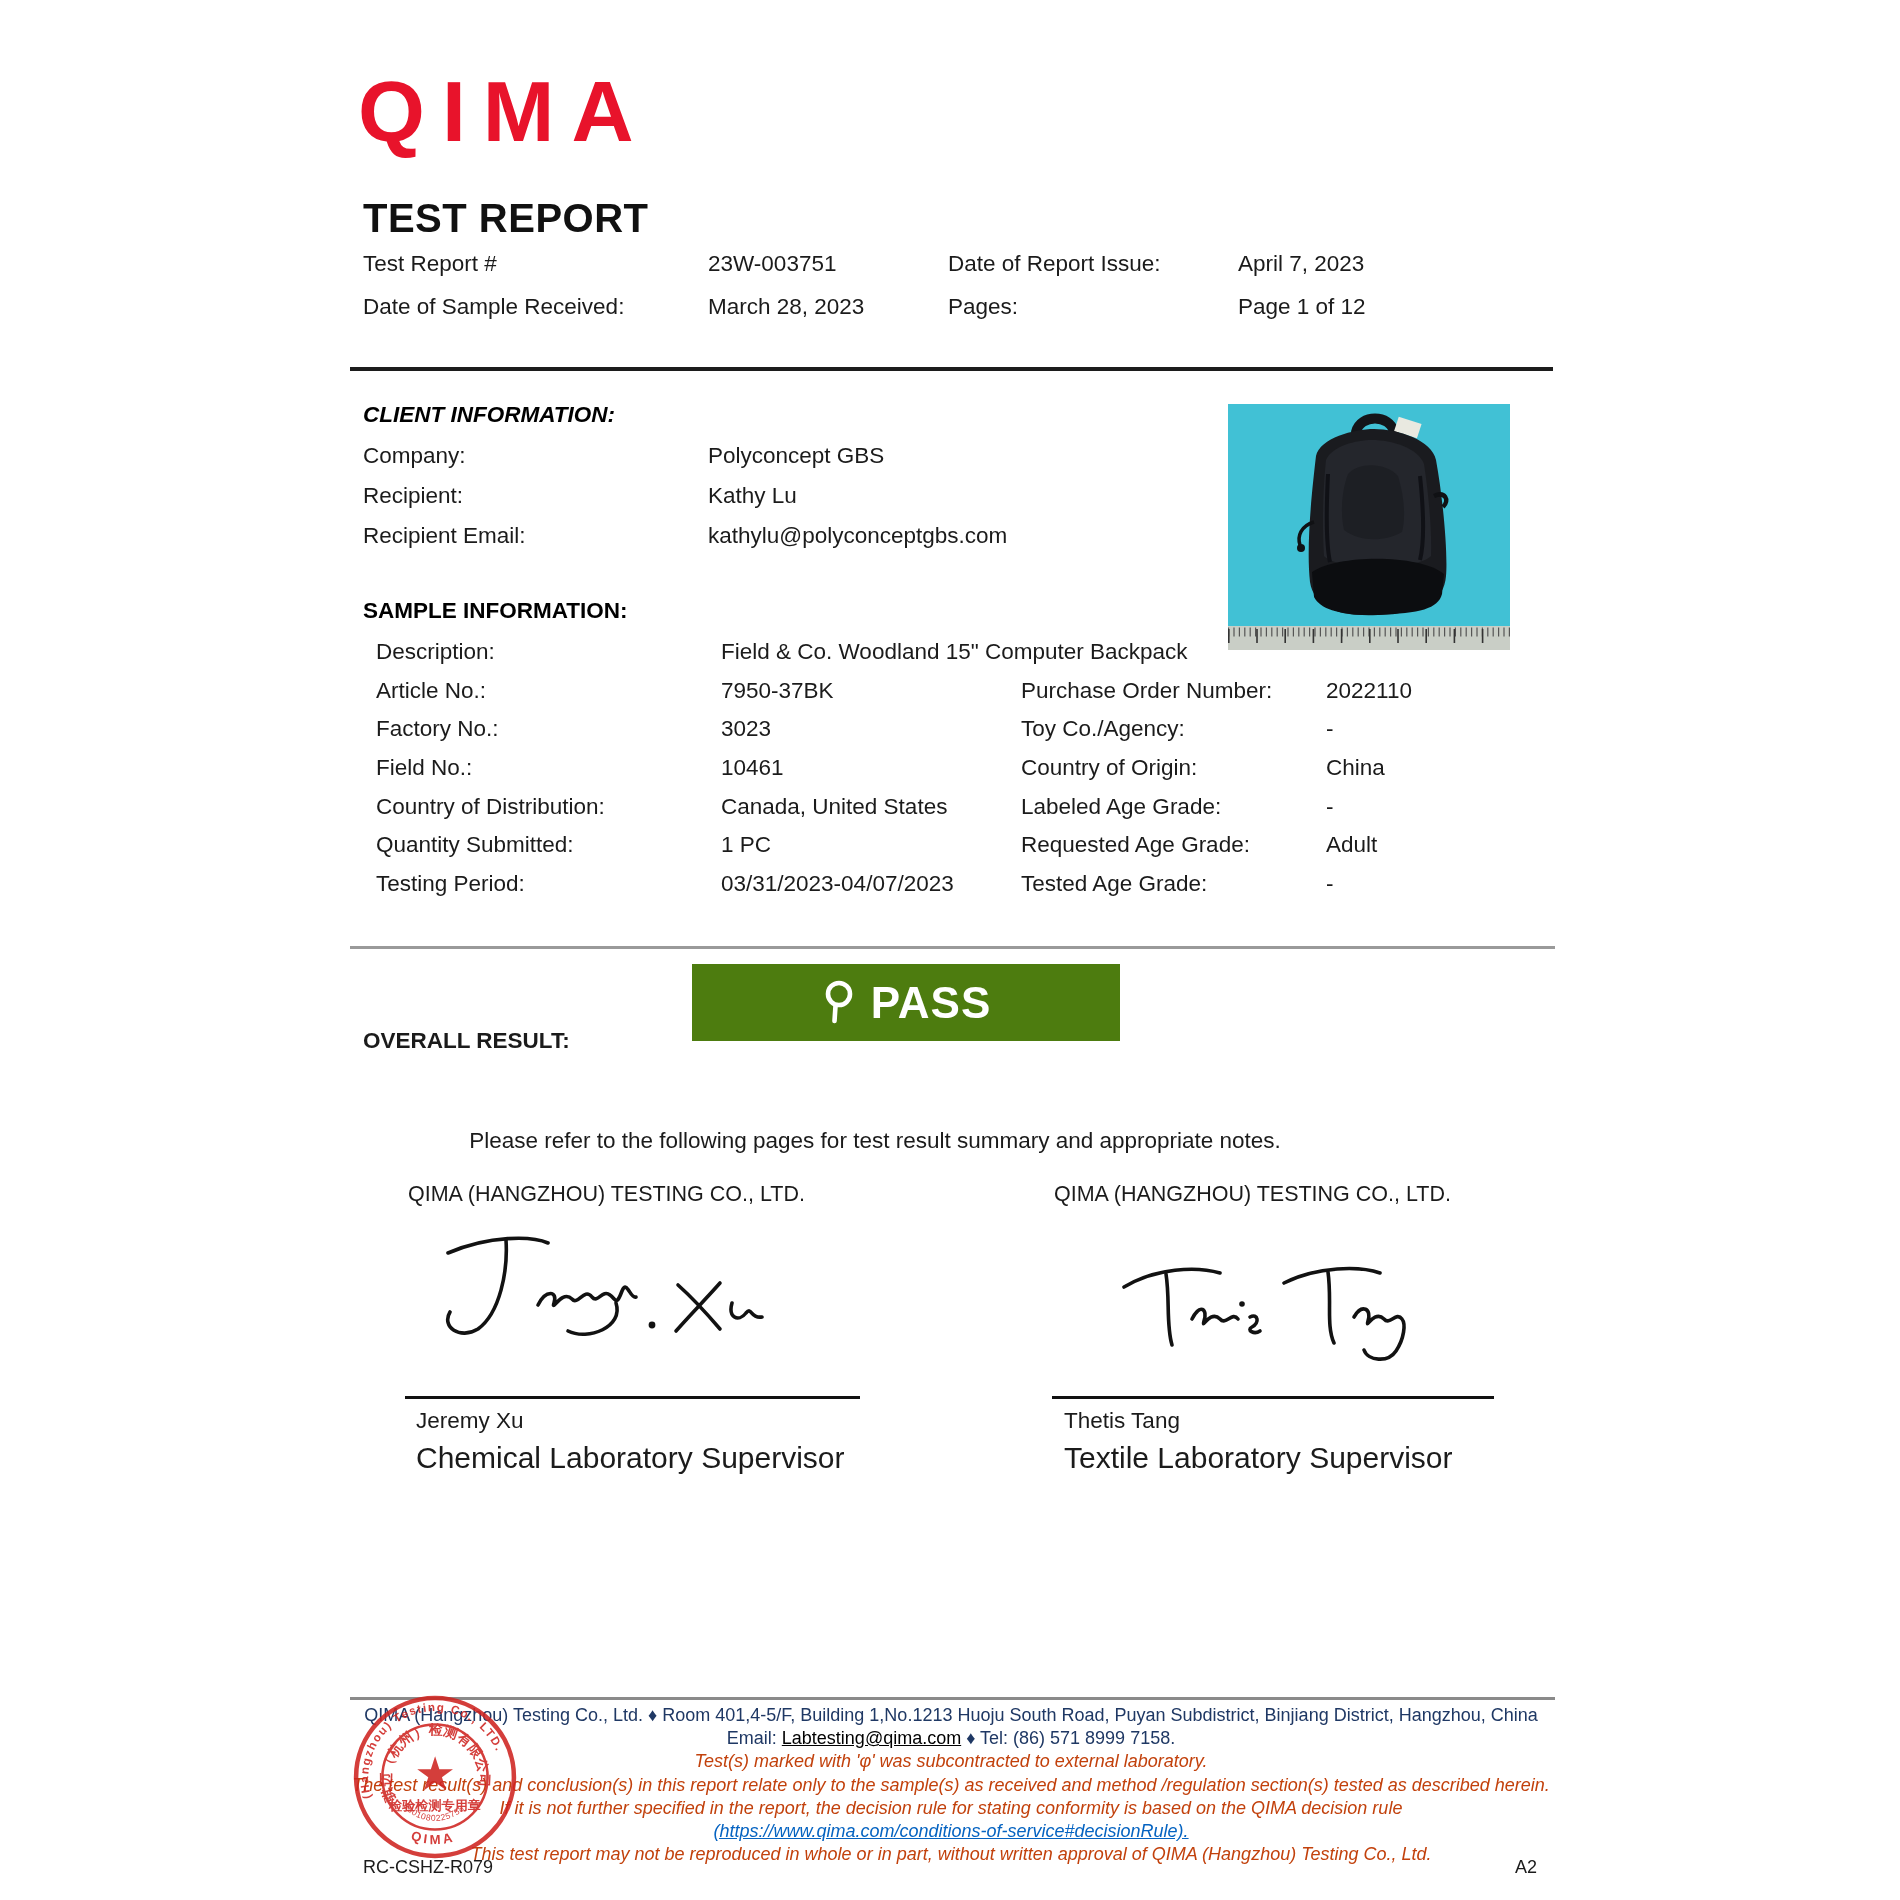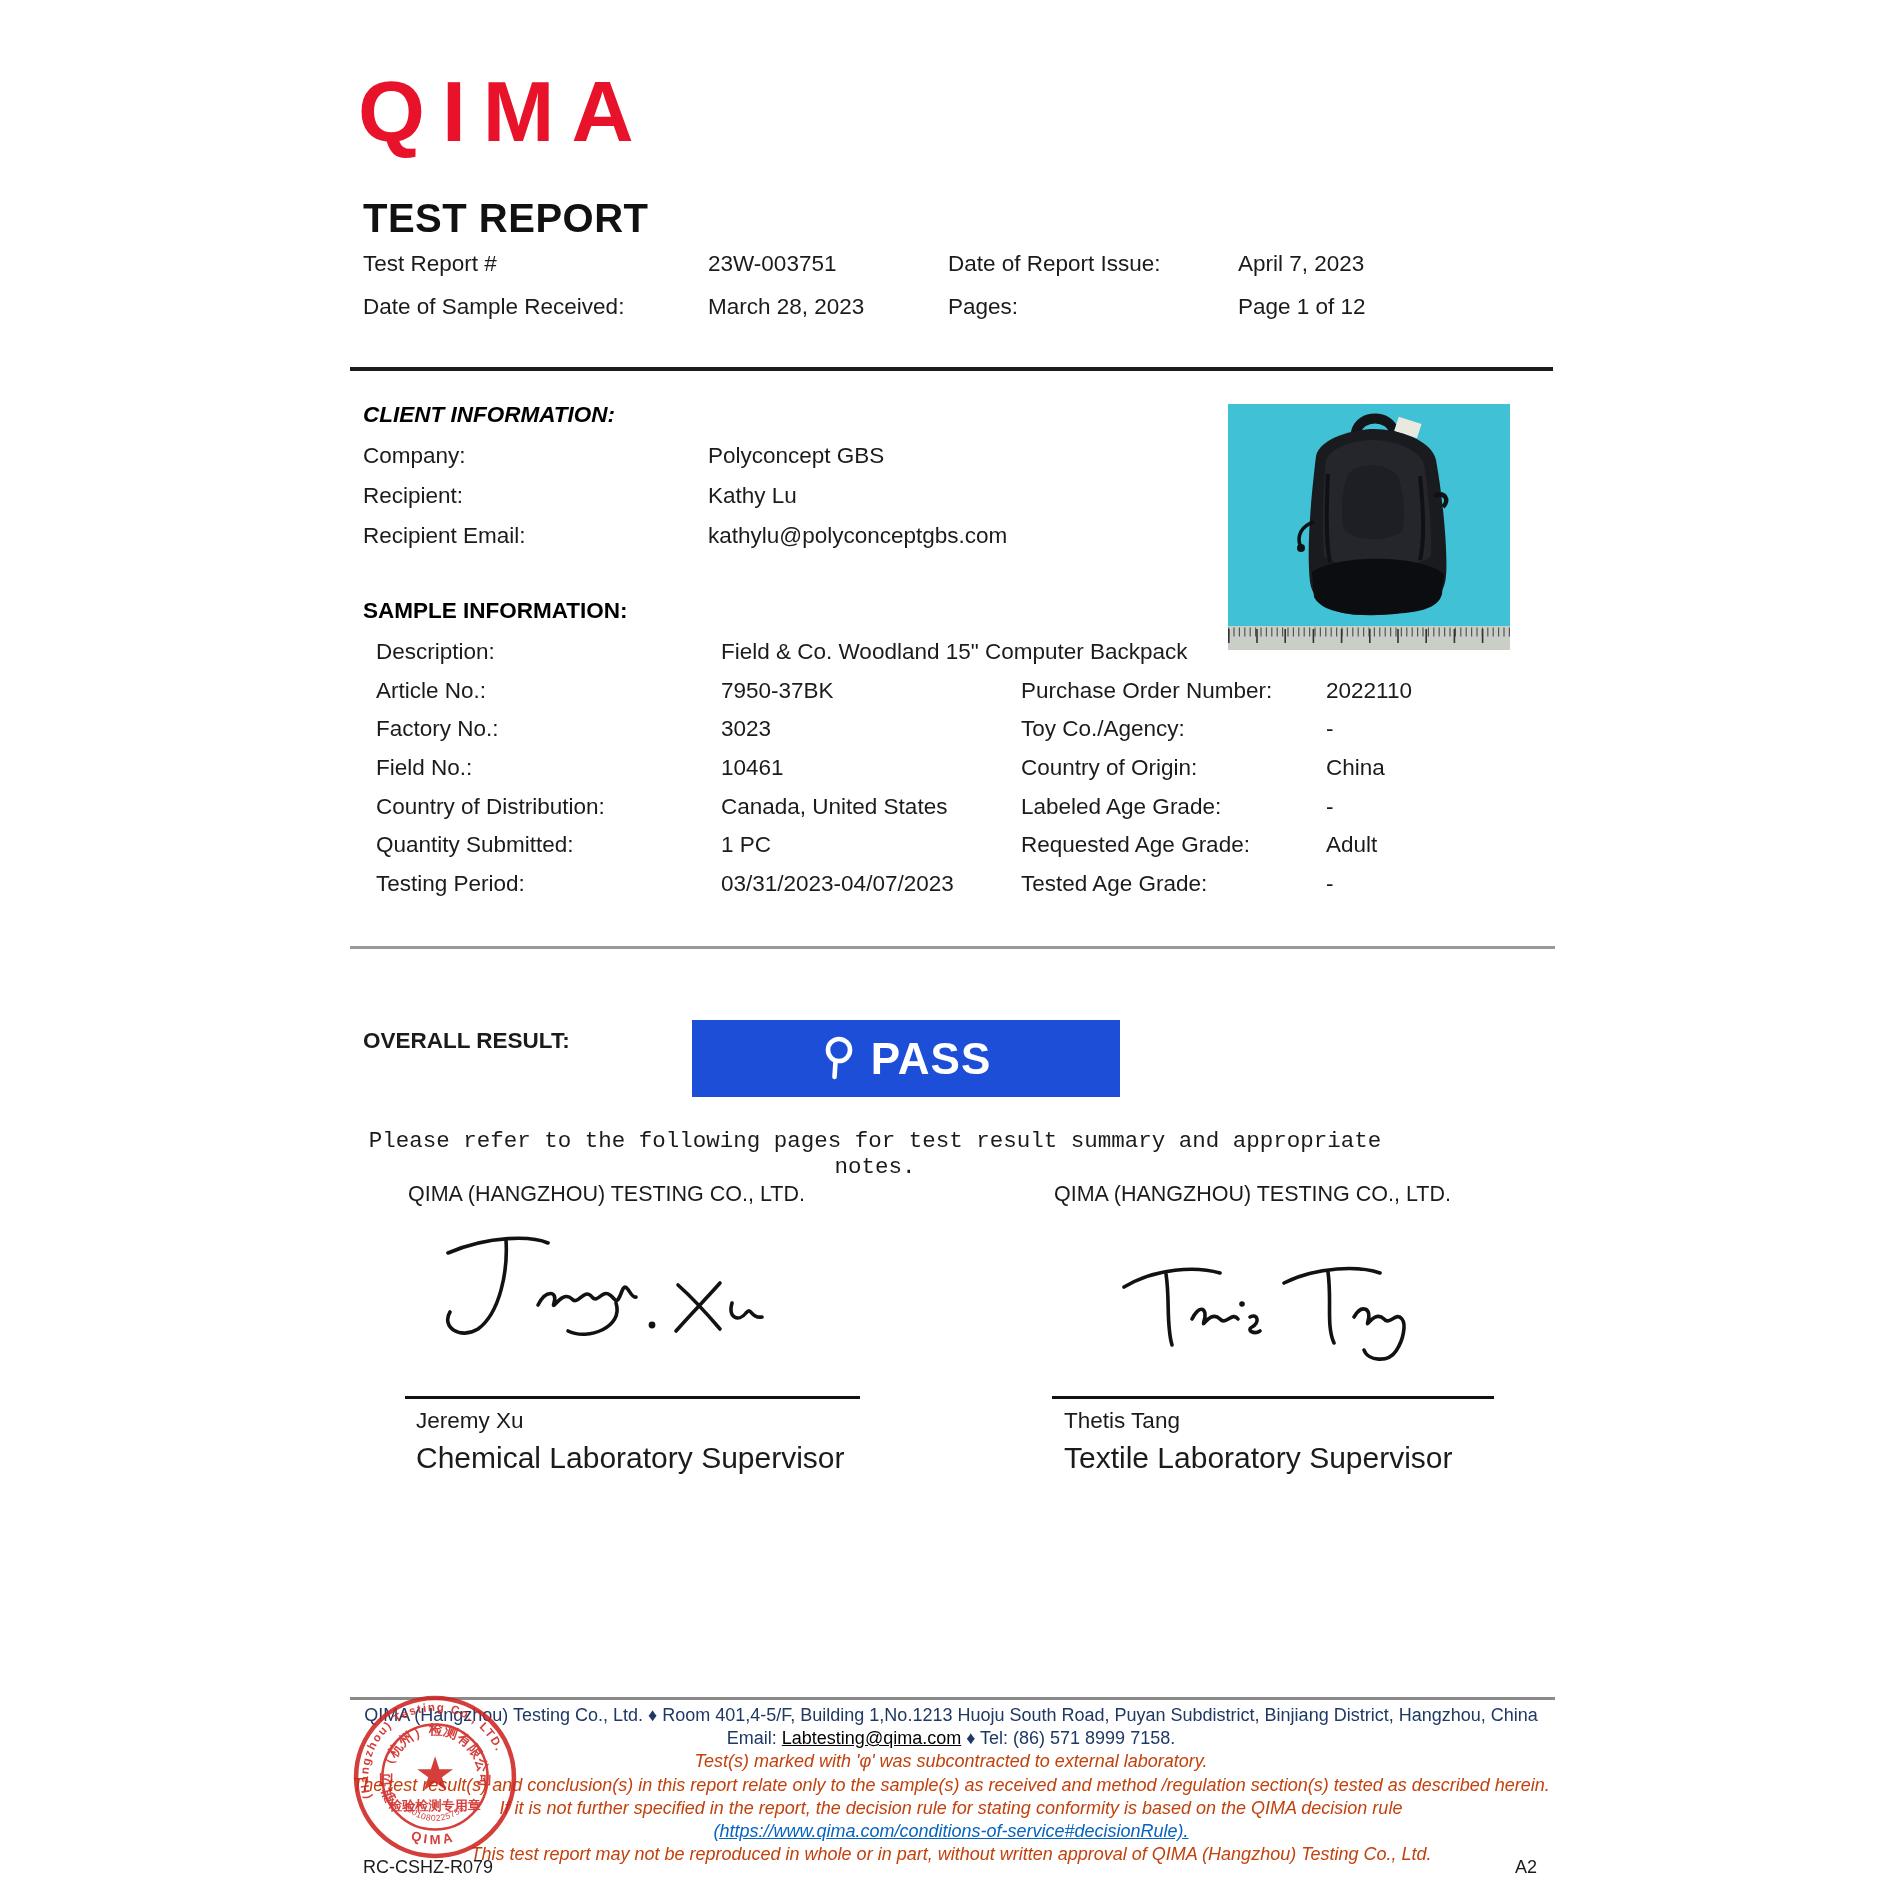--- a/index.html
+++ b/index.html
@@ -21,24 +21,24 @@
                grid-template-columns:345px 1fr;grid-auto-rows:40px;align-items:center;font-size:22.5px;}
   .sample-heading{left:363px;top:598px;}
   .sample-grid{left:363px;top:633px;width:1192px;display:grid;
                grid-template-columns:345px 300px 305px 1fr;grid-auto-rows:38.6px;
                align-items:center;font-size:22.5px;margin-left:13px;}
   .span3{grid-column:2 / 5;}
   
   .photo{left:1228px;top:404px;width:282px;height:246px;}
   
   .overall-label{left:363px;top:1028px;font-size:22.5px;font-weight:700;}
-  .pass-badge{left:692px;top:1020px;width:428px;height:77px;background:#1d4ed8;
+  .pass-badge{left:692px;top:964px;width:428px;height:77px;background:#4d7c0f;
               display:flex;align-items:center;justify-content:center;gap:14px;}
   .pass-text{color:#ffffff;font-size:44px;font-weight:800;letter-spacing:1px;}
-  .note-line{left:330px;top:1128px;width:1090px;text-align:center;font-size:22.5px;font-family:Liberation Mono, monospace;}
+  .note-line{left:330px;top:1128px;width:1090px;text-align:center;font-size:22.5px;}
   
   .org-left{left:408px;top:1182px;font-size:21.5px;}
   .org-right{left:1054px;top:1182px;font-size:21.5px;}
   .sig-svg-left{left:420px;top:1222px;}
   .sig-svg-right{left:1108px;top:1248px;}
   .sigline{height:2.5px;background:#111;top:1396px;}
   .sigline-left{left:405px;width:455px;}
   .sigline-right{left:1052px;width:442px;}
   .sig-name{font-size:22.5px;top:1408px;}
   .sig-title{font-size:30px;top:1441px;}

